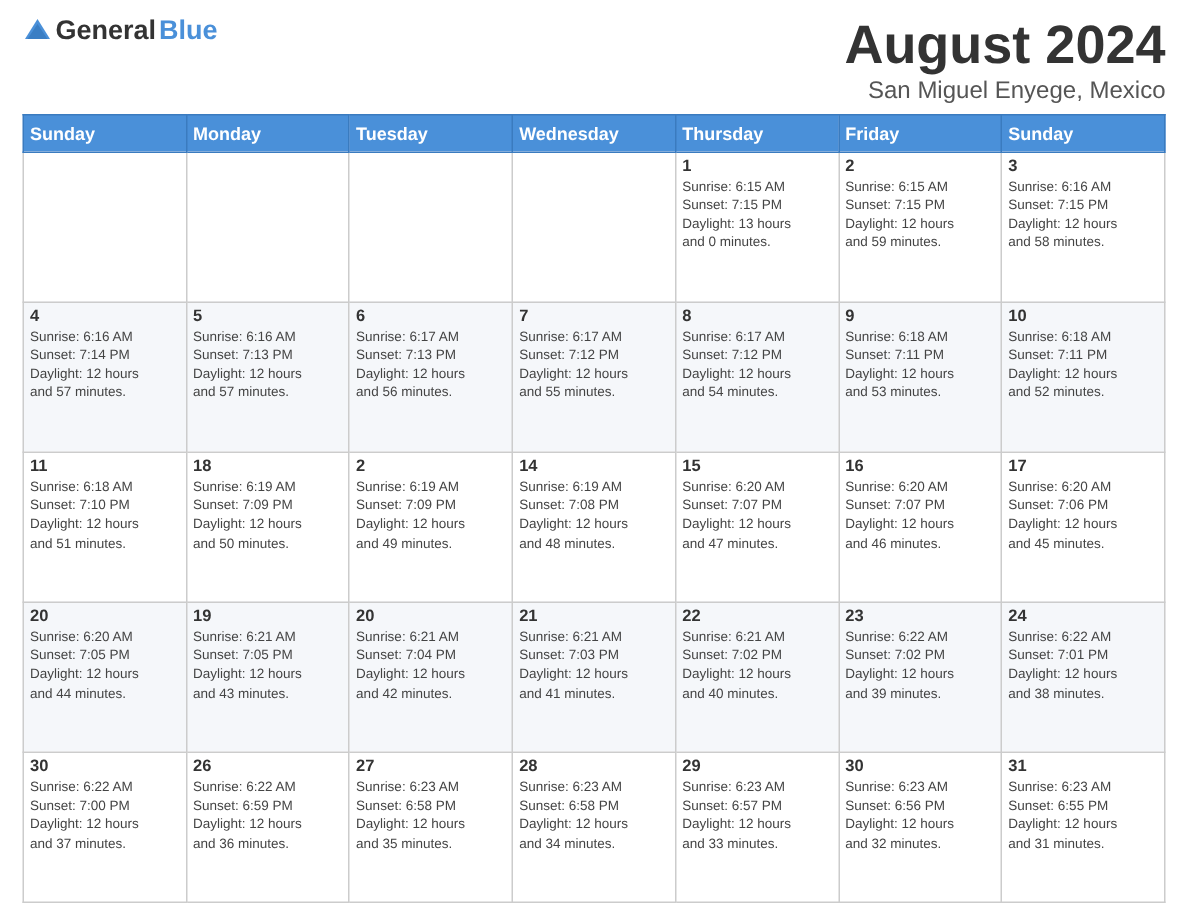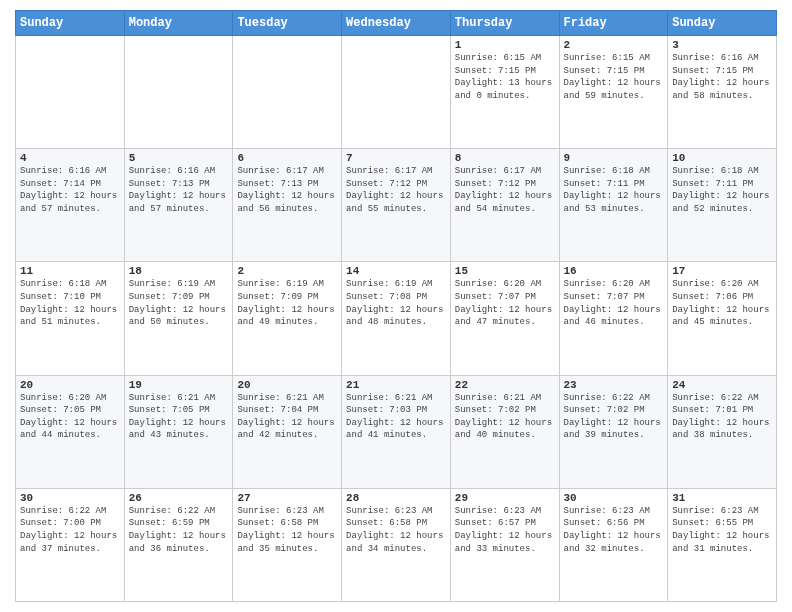--- a/index.html
+++ b/index.html
@@ -60,21 +60,20 @@
       font-size: 16px;
       color: #555;
       margin-top: 2px;
     }
     .calendar {
       flex: 1;
       border: 1px solid #ccc;
       border-collapse: collapse;
       width: 100%;
       table-layout: fixed;
-      font-family: Liberation Mono, monospace;
     }
     .calendar th {
       background-color: #4a90d9;
       color: #fff;
       font-size: 12px;
       font-weight: bold;
       padding: 5px 4px;
       text-align: left;
       border: 1px solid #3a7bbf;
     }
@@ -103,20 +102,36 @@
       line-height: 1.4;
     }
     .empty-cell {
       background: #fff !important;
     }
   </style>
 </head>
 <body>
 
 <div class="page">
+  <div class="header">
+    <div class="logo-area">
+      <div class="logo">
+        <svg class="logo-icon" viewBox="0 0 24 24" width="24" height="24">
+          <polygon points="12,2 22,18 2,18" fill="#4a90d9"></polygon>
+          <polygon points="12,6 20,18 4,18" fill="#2a6cb0" opacity="0.5"></polygon>
+        </svg>
+        <span class="logo-text-general">General</span>
+          <span class="logo-text-blue">Blue</span>
+      </div>
+    </div>
+    <div class="title-area">
+      <div class="main-title">August 2024</div>
+      <div class="subtitle">San Miguel Enyege, Mexico</div>
+    </div>
+  </div>
 
   <table class="calendar">
     <thead>
       <tr>
         <th>Sunday</th>
         <th>Monday</th>
         <th>Tuesday</th>
         <th>Wednesday</th>
         <th>Thursday</th>
         <th>Friday</th>

